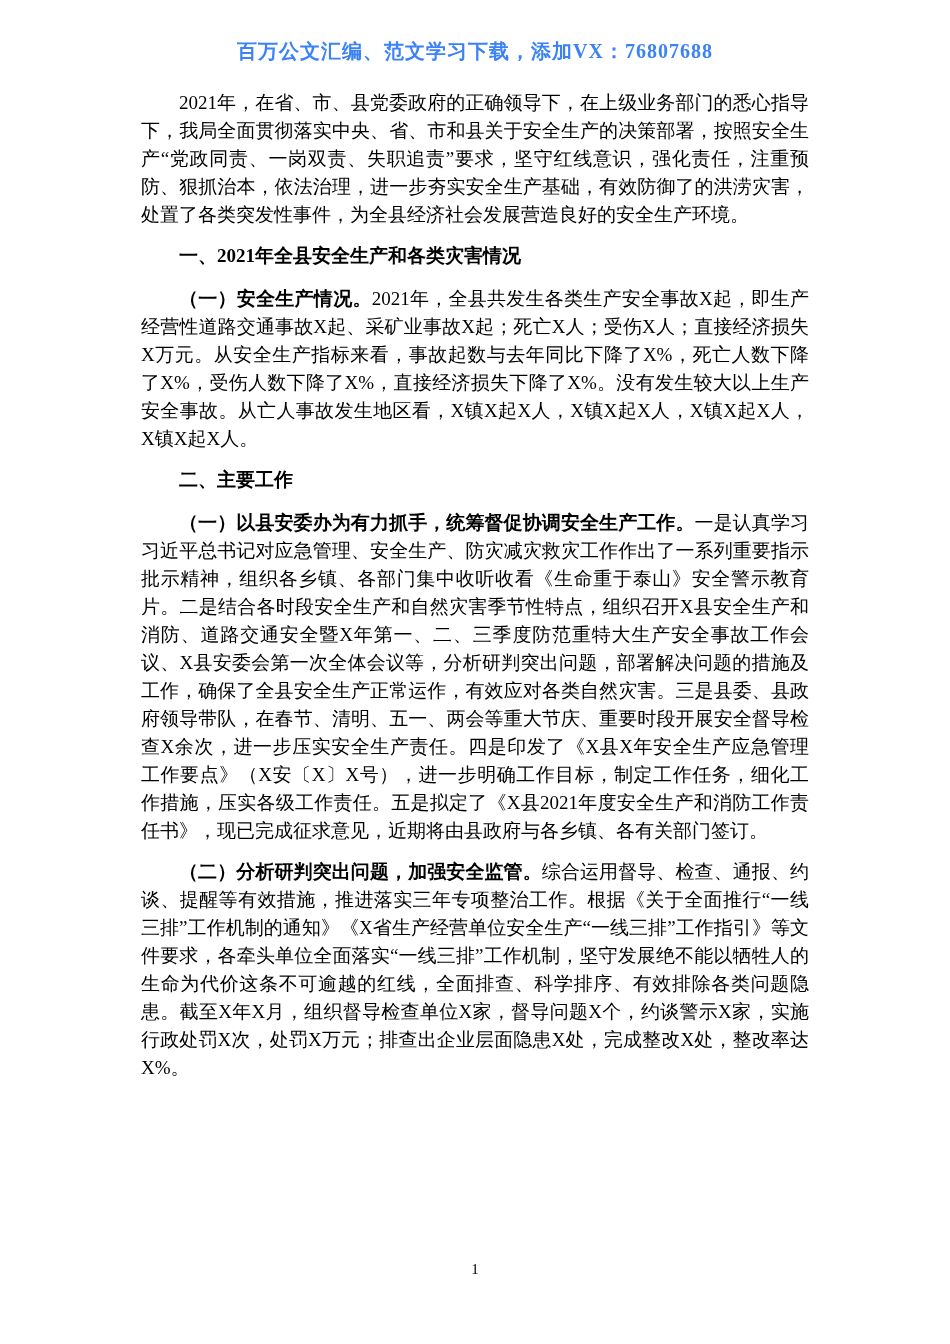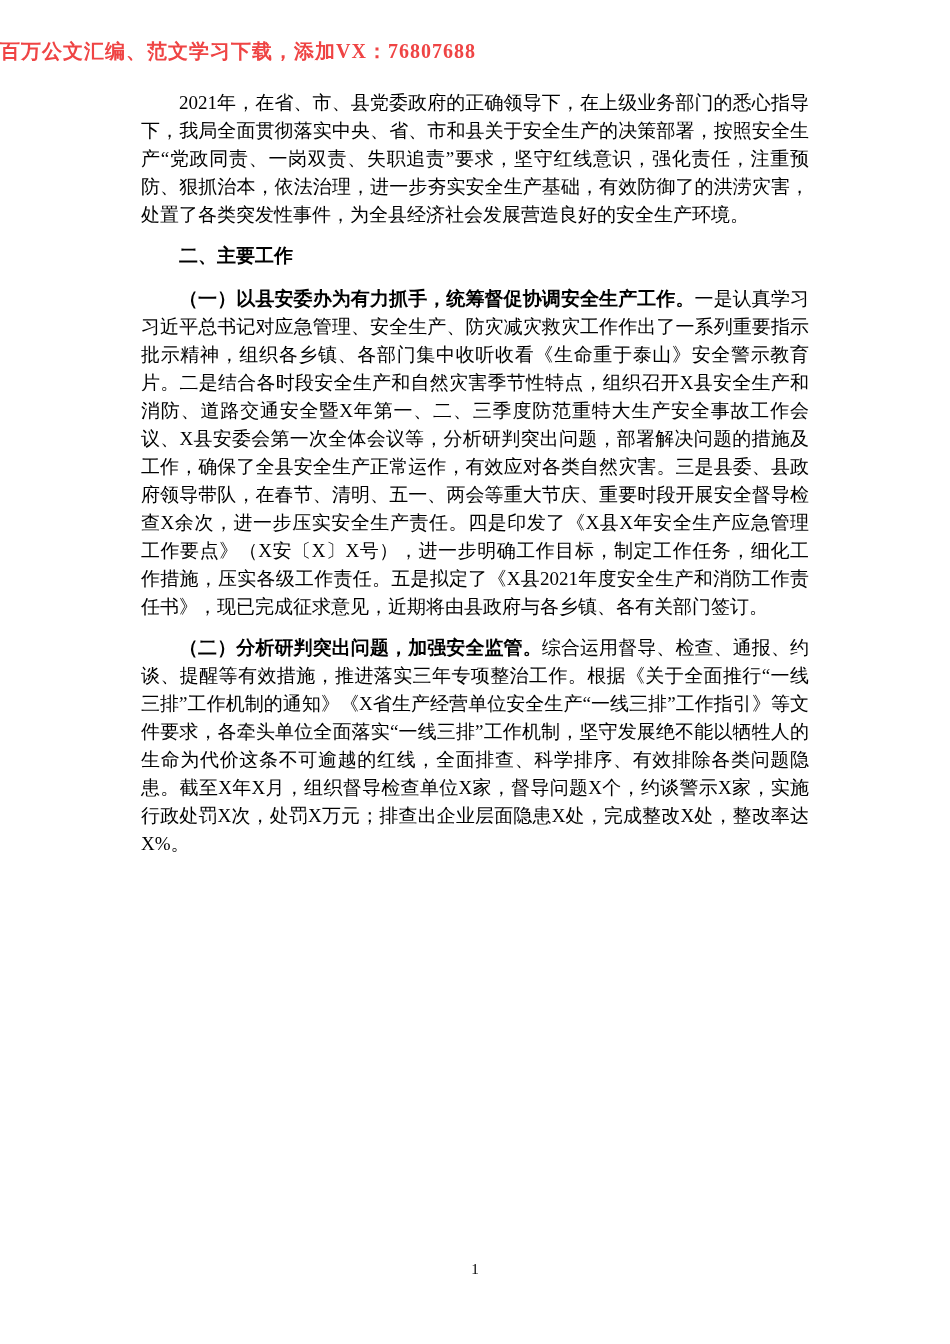--- a/index.html
+++ b/index.html
@@ -7,22 +7,22 @@
   body {
     width: 950px;
     height: 1344px;
     position: relative;
     font-family: "Liberation Serif", "DejaVu Serif", serif;
     color: #000000;
     overflow: hidden;
   }
   .header-notice {
     padding-top: 38px;
-    text-align: left;
-    color: #ef4444;
+    text-align: center;
+    color: #3b82f6;
     font-size: 20px;
     font-weight: 700;
     letter-spacing: 1px;
   }
   .content {
     width: 668px;
     margin: 24px auto 0;
     font-size: 19px;
     line-height: 28px;
     text-align: justify;
@@ -53,21 +53,23 @@
 <body>
 
 <div class="page">
 
   <div class="header-notice">百万公文汇编、范文学习下载，添加VX：76807688</div>
 
   <div class="content">
 
     <p class="para"><span>2021年，在省、市、县党委政府的正确领导下，在上级业务部门的悉心指导下，我局全面贯彻落实中央、省、市和县关于安全生产的决策部署，按照安全生产“党政同责、一岗双责、失职追责”要求，坚守红线意识，强化责任，注重预防、狠抓治本，依法治理，进一步夯实安全生产基础，有效防御了的洪涝灾害，处置了各类突发性事件，为全县经济社会发展营造良好的安全生产环境。</span></p>
 
+    <h2 class="heading">一、2021年全县安全生产和各类灾害情况</h2>
 
+    <p class="para"><strong>（一）安全生产情况。</strong><span>2021年，全县共发生各类生产安全事故X起，即生产经营性道路交通事故X起、采矿业事故X起；死亡X人；受伤X人；直接经济损失X万元。从安全生产指标来看，事故起数与去年同比下降了X%，死亡人数下降了X%，受伤人数下降了X%，直接经济损失下降了X%。没有发生较大以上生产安全事故。从亡人事故发生地区看，X镇X起X人，X镇X起X人，X镇X起X人，X镇X起X人。</span></p>
 
 
     <h2 class="heading">二、主要工作</h2>
 
     <p class="para"><strong>（一）以县安委办为有力抓手，统筹督促协调安全生产工作。</strong><span>一是认真学习习近平总书记对应急管理、安全生产、防灾减灾救灾工作作出了一系列重要指示批示精神，组织各乡镇、各部门集中收听收看《生命重于泰山》安全警示教育片。二是结合各时段安全生产和自然灾害季节性特点，组织召开X县安全生产和消防、道路交通安全暨X年第一、二、三季度防范重特大生产安全事故工作会议、X县安委会第一次全体会议等，分析研判突出问题，部署解决问题的措施及工作，确保了全县安全生产正常运作，有效应对各类自然灾害。三是县委、县政府领导带队，在春节、清明、五一、两会等重大节庆、重要时段开展安全督导检查X余次，进一步压实安全生产责任。四是印发了《X县X年安全生产应急管理工作要点》（X安〔X〕X号），进一步明确工作目标，制定工作任务，细化工作措施，压实各级工作责任。五是拟定了《X县2021年度安全生产和消防工作责任书》，现已完成征求意见，近期将由县政府与各乡镇、各有关部门签订。</span></p>
 
     <p class="para"><strong>（二）分析研判突出问题，加强安全监管。</strong><span>综合运用督导、检查、通报、约谈、提醒等有效措施，推进落实三年专项整治工作。根据《关于全面推行“一线三排”工作机制的通知》《X省生产经营单位安全生产“一线三排”工作指引》等文件要求，各牵头单位全面落实“一线三排”工作机制，坚守发展绝不能以牺牲人的生命为代价这条不可逾越的红线，全面排查、科学排序、有效排除各类问题隐患。截至X年X月，组织督导检查单位X家，督导问题X个，约谈警示X家，实施行政处罚X次，处罚X万元；排查出企业层面隐患X处，完成整改X处，整改率达X%。</span></p>
 
   </div>
 

